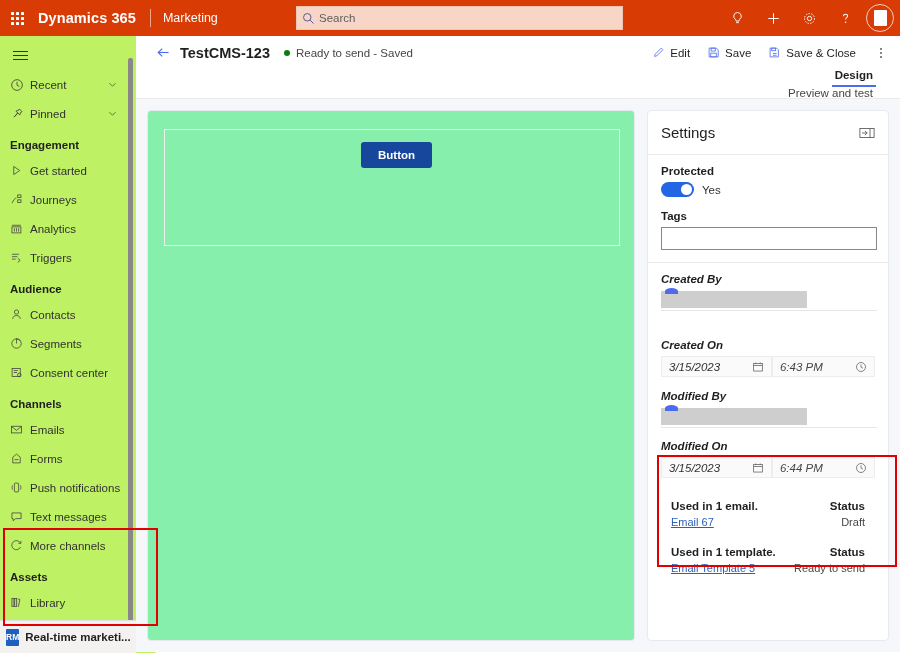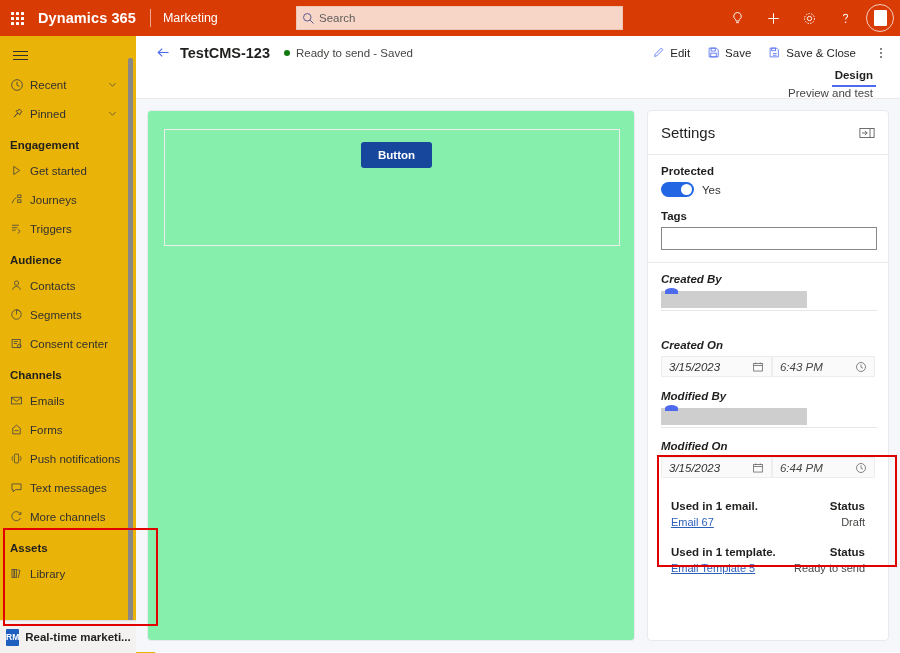--- a/index.html
+++ b/index.html
@@ -108,21 +108,21 @@
     width: 13px; height: 16px;
     background: #ffffff;
     border-radius: 1px;
   }
 
   
   .sidenav {
     position: absolute;
     left: 0; top: 36px;
     width: 156px; height: 617px;
-    background: #eab308;
+    background: #bef264;
     box-sizing: border-box;
     border-right: 1px solid #e6e4e2;
   }
   .nav-scroll {
     position: absolute;
     left: 0; top: 0;
     width: 130px;
     height: 585px;
     overflow: hidden;
   }
@@ -631,20 +631,32 @@
       </div>
       <div class="nav-item">
         <span class="nav-ico">
           <svg width="13" height="13" viewBox="0 0 16 16">
               <path d="M2.5 12.5c2-4 3-6 5.5-6.5" fill="none" stroke="#484644" stroke-width="1"></path>
               <rect x="9.5" y="2.4" width="4" height="3.2" fill="none" stroke="#484644" stroke-width="1"></rect>
               <rect x="9.5" y="8.4" width="4" height="3.2" fill="none" stroke="#484644" stroke-width="1"></rect>
             </svg>
         </span>
         <span class="nav-label">Journeys</span>
+      </div>
+      <div class="nav-item">
+        <span class="nav-ico">
+          <svg width="13" height="13" viewBox="0 0 16 16">
+              <rect x="2.4" y="6" width="11" height="7.4" fill="none" stroke="#484644" stroke-width="1"></rect>
+              <line x1="2.4" y1="4" x2="13.4" y2="4" stroke="#484644" stroke-width="1"></line>
+              <line x1="5.4" y1="7.6" x2="5.4" y2="11.8" stroke="#484644" stroke-width="1"></line>
+              <line x1="8" y1="7.6" x2="8" y2="11.8" stroke="#484644" stroke-width="1"></line>
+              <line x1="10.6" y1="7.6" x2="10.6" y2="11.8" stroke="#484644" stroke-width="1"></line>
+            </svg>
+        </span>
+        <span class="nav-label">Analytics</span>
       </div>
       <div class="nav-item">
         <span class="nav-ico">
           <svg width="13" height="13" viewBox="0 0 16 16">
               <line x1="2.4" y1="4" x2="11" y2="4" stroke="#484644" stroke-width="1"></line>
               <line x1="2.4" y1="7" x2="9" y2="7" stroke="#484644" stroke-width="1"></line>
               <line x1="2.4" y1="10" x2="7" y2="10" stroke="#484644" stroke-width="1"></line>
               <polyline points="9.5,9 12.5,11.5 9.5,14" fill="none" stroke="#484644" stroke-width="1"></polyline>
             </svg>
         </span>

